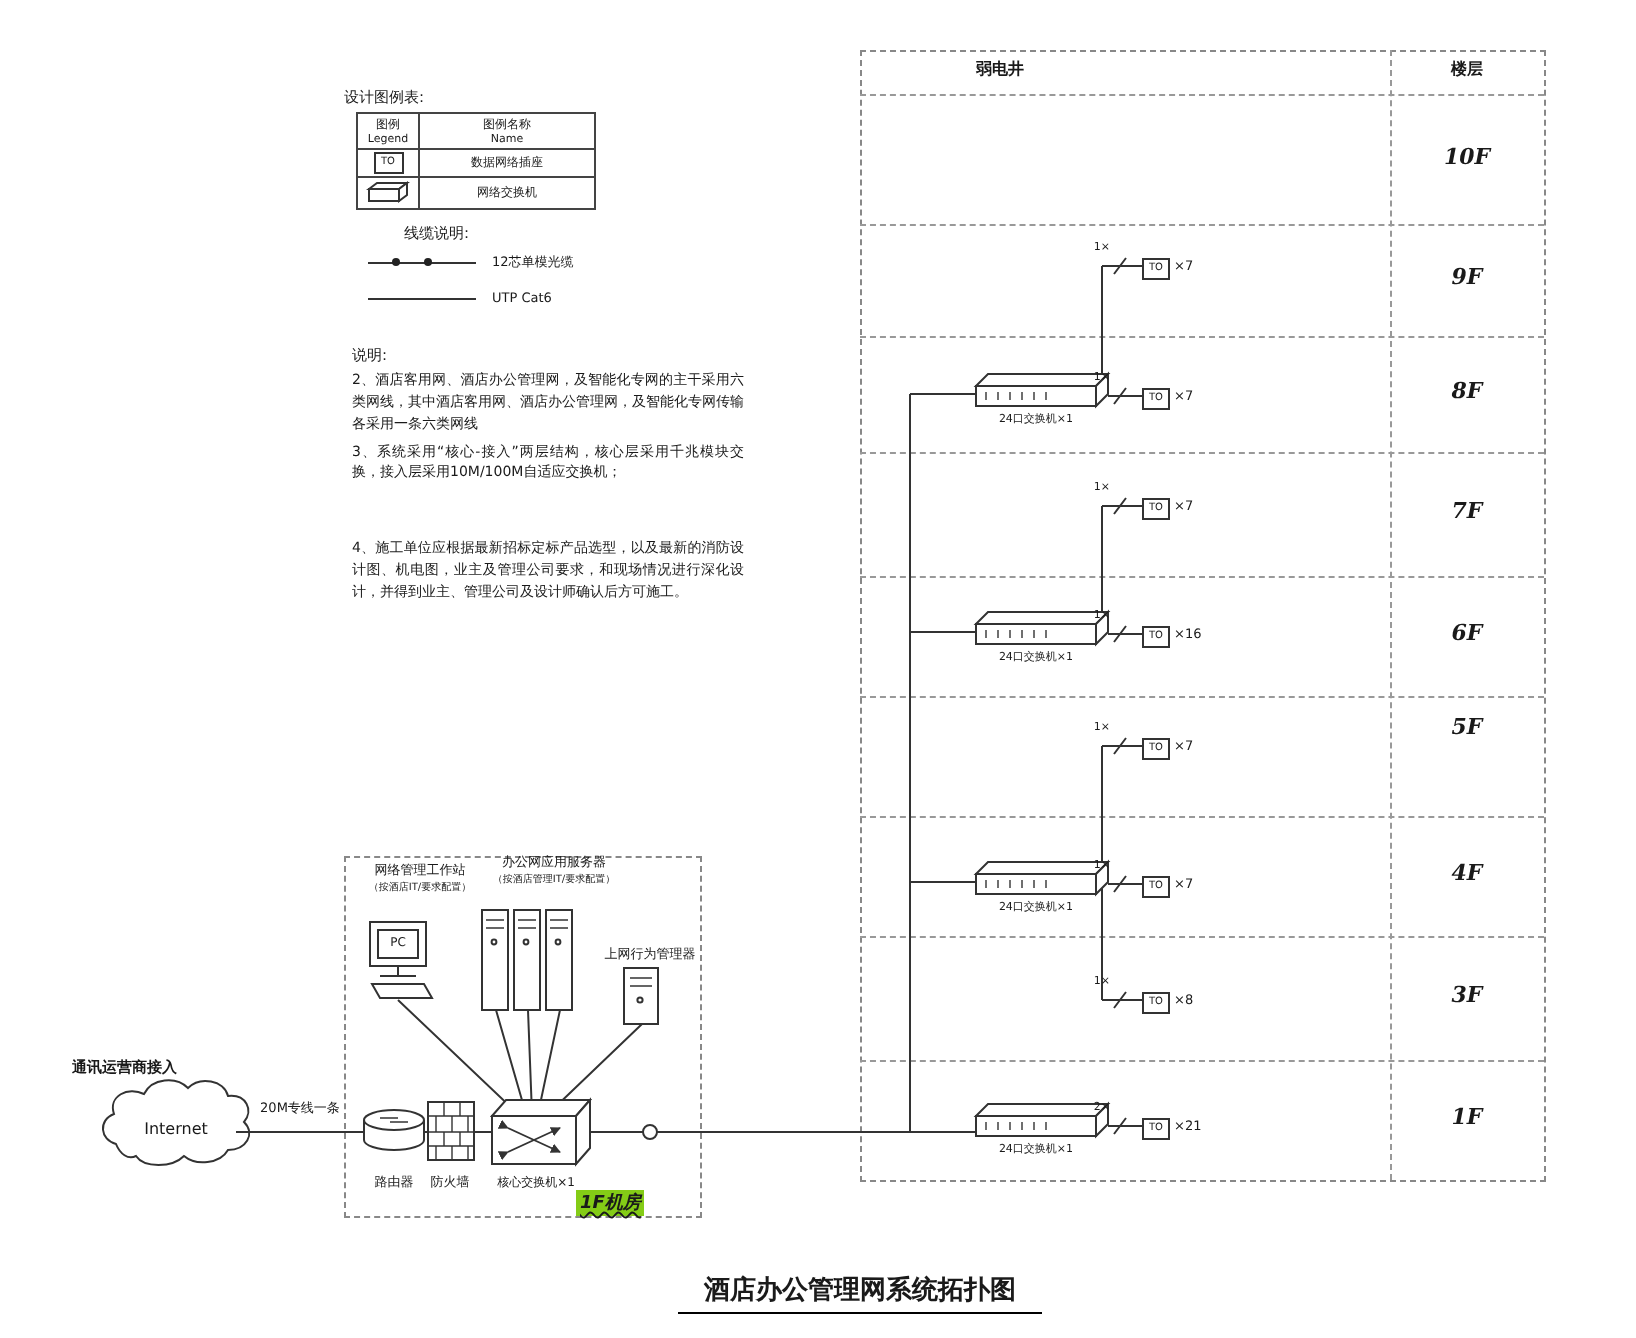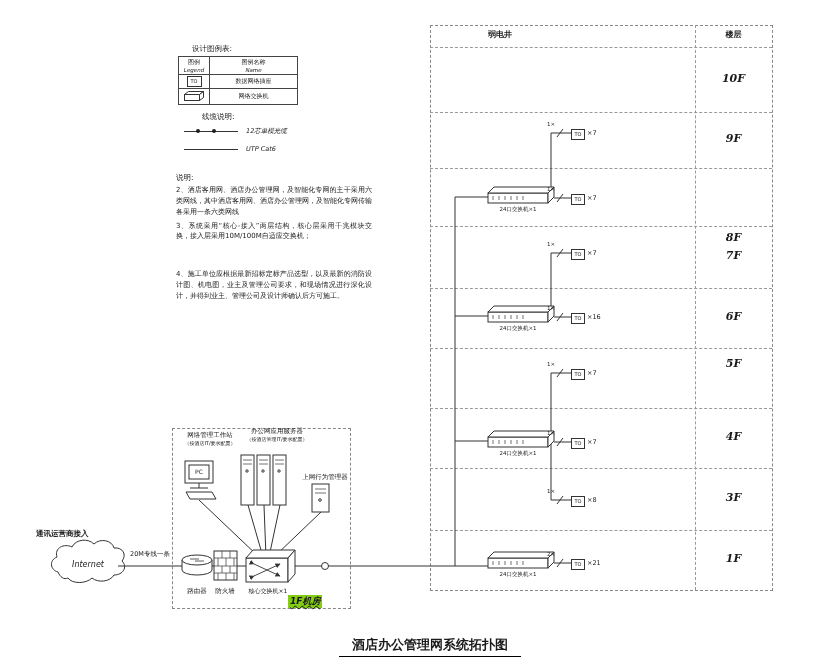--- a/index.html
+++ b/index.html
@@ -1,20 +1,20 @@
 <!DOCTYPE html>
 <html><head>
 <meta charset="utf-8">
 <style>
   html,body{margin:0;padding:0;background:#fff;}
   .canvas{position:relative;width:818px;height:669px;background:#fff;overflow:hidden;
           font-family:"DejaVu Sans","Liberation Sans",sans-serif;color:#1a1a1a;}
   .lbl{position:absolute;white-space:nowrap;z-index:4;}
   .ctr{text-align:center;}
-  .it{font-style:italic;}
+  .it{}
   .b{font-weight:bold;}
   .f5{font-size:5px;}.f55{font-size:5.5px;}.f6{font-size:6px;}.f65{font-size:6.5px;}.f75{font-size:7.5px;}.f8{font-size:8px;}
   .dashbox{position:absolute;border:1px dashed #888;z-index:1;}
   .dline-h{position:absolute;border-top:1px dashed #999;height:0;z-index:1;}
   .dline-v{position:absolute;border-left:1px dashed #999;width:0;z-index:1;}
   .sline{position:absolute;border-top:1px solid #333;height:0;z-index:2;}
   .dot{position:absolute;width:4px;height:4px;border-radius:50%;background:#222;z-index:3;}
   .wires{position:absolute;left:0;top:0;z-index:2;}
   .outlet{position:absolute;width:12px;height:9px;border:1px solid #333;background:#fff;
           font-size:5px;line-height:8px;text-align:center;z-index:4;}
@@ -134,21 +134,21 @@
       <path d="M493,440 v4 M499,440 v4 M505,440 v4 M511,440 v4 M517,440 v4 M523,440 v4" stroke-width="0.7" fill="none"></path>
     </g>
     <g stroke="#333" fill="#fff">
       <rect x="488" y="558" width="60" height="10"></rect>
       <polygon points="488,558 494,552 554,552 548,558"></polygon>
       <polygon points="548,558 554,552 554,562 548,568"></polygon>
       <path d="M493,561 v4 M499,561 v4 M505,561 v4 M511,561 v4 M517,561 v4 M523,561 v4" stroke-width="0.7" fill="none"></path>
     </g>
   </svg>
 
-  <div class="lbl f75" style="left:192px;top:44px;text-align:right;">设计图例表:</div>
+  <div class="lbl f75" style="left:172px;top:44px;text-align:right;">设计图例表:</div>
   <div class="lg">
     <div class="lg-row">
       <div class="lg-c1">
         <div class="f6">图例</div>
         <div class="f55 it">Legend</div>
       </div>
       <div class="lg-c2">
         <div class="f6">图例名称</div>
         <div class="f55 it">Name</div>
       </div>
@@ -204,21 +204,21 @@
     <div class="f65">办公网应用服务器</div>
     <div class="f5">（按酒店管理IT/要求配置）</div>
   </div>
   <div class="lbl f65 ctr" style="left:294px;top:473px;width:62px;">上网行为管理器</div>
   <div class="lbl f6 ctr" style="left:189px;top:468px;width:20px;">PC</div>
 
   <div class="lbl f8 b ctr" style="left:450px;top:29px;width:100px;">弱电井</div>
   <div class="lbl f8 b ctr" style="left:695px;top:29px;width:77px;">楼层</div>
   <div class="floor" style="top:72px;">10F</div>
   <div class="floor" style="top:132px;">9F</div>
-  <div class="floor" style="top:189px;margin-top:42px;">8F</div>
+  <div class="floor" style="top:189px;">8F</div>
   <div class="floor" style="top:249px;">7F</div>
   <div class="floor" style="top:310px;">6F</div>
   <div class="floor" style="top:357px;">5F</div>
   <div class="floor" style="top:430px;">4F</div>
   <div class="floor" style="top:491px;">3F</div>
   <div class="floor" style="top:552px;">1F</div>
 
   <div class="swlabel" style="top:206px;">24口交换机×1</div>
   <div class="swlabel" style="top:325px;">24口交换机×1</div>
   <div class="swlabel" style="top:450px;">24口交换机×1</div>

